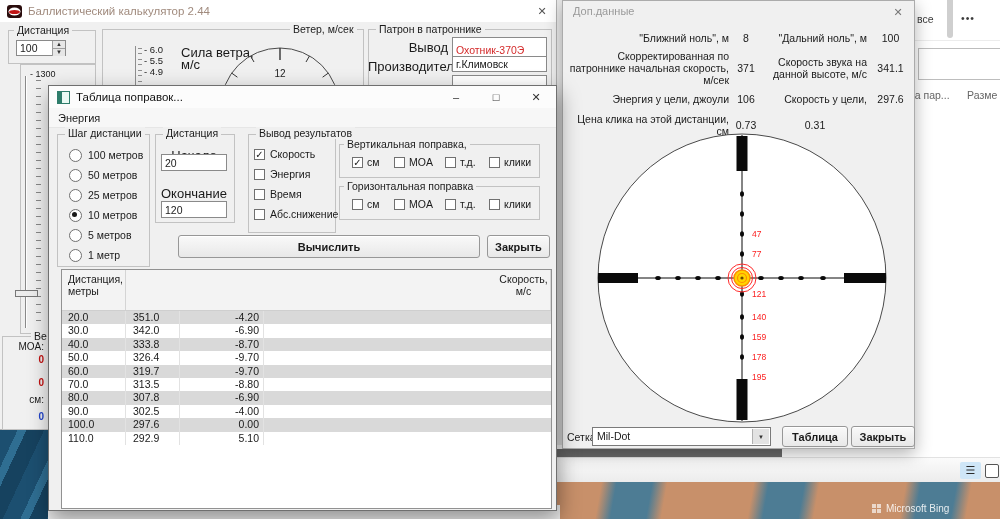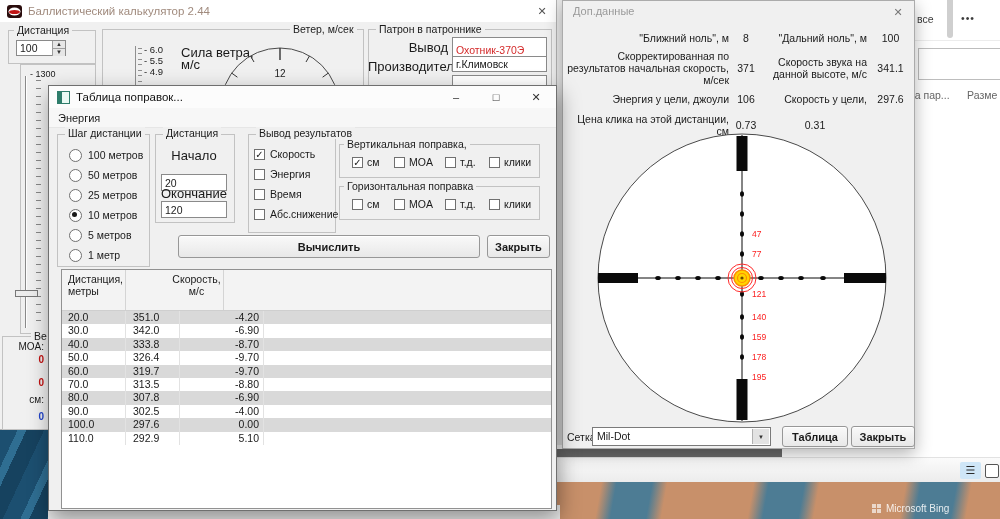--- a/index.html
+++ b/index.html
@@ -72,21 +72,21 @@
   #dlg-title{position:absolute;left:0;top:0;right:0;height:22px;background:#fcfcfc;display:flex;align-items:center;}
   #dlg-title .t-text{font-size:11.5px;color:#111;margin-left:6px;}
   #dlg-icon{margin-left:8px;width:11px;height:11px;border:1px solid #2e7d6b;background:linear-gradient(90deg,#2e7d6b 0 4px,#eafaf4 4px);flex:none;}
   #dlg-menu{position:absolute;left:0;top:22px;right:0;height:19px;background:#f7f7f7;border-bottom:1px solid #e6e6e6;
     display:flex;align-items:center;padding-left:9px;font-size:11px;}
   .radio-row{height:20px;display:flex;align-items:center;gap:6px;padding-left:11px;}
   #out-col{position:absolute;left:5px;top:9px;display:flex;flex-direction:column;}
   #out-col .check-item{height:20px;display:flex;align-items:center;gap:5px;}
   .v-opts .check-item{position:absolute;top:11px;display:flex;align-items:center;gap:4px;}
   .tbl{position:absolute;left:12px;top:183px;width:489px;height:238px;background:#fff;border:1px solid #919191;overflow:hidden;font-size:10.5px;}
-  .t-head{display:flex;height:40px;background:#f3f3f3;border-bottom:1px solid #cfcfcf;}
+  .t-head{display:flex;height:40px;background:#f3f3f3;border-bottom:1px solid #cfcfcf;justify-content:space-between;}
   .t-h{box-sizing:border-box;border-right:1px solid #d4d4d4;padding-top:4px;line-height:11.5px;}
   .t-h.c0{width:64px;padding-left:6px;}
   .t-h.c1{width:54px;text-align:center;margin-left:44px;}
   .t-h.c2{width:84px;padding-left:6px;}
   .t-row{display:flex;height:13.4px;line-height:13.4px;}
   .t-row:nth-child(odd){background:#d9d9d9;}
   .t-c{box-sizing:border-box;border-right:1px solid #e2e2e2;flex:none;}
   .t-c.c0{width:64px;padding-left:6px;}
   .t-c.c1{width:54px;padding-left:7px;}
   .t-c.c2{width:84px;text-align:right;padding-right:4px;}
@@ -209,21 +209,21 @@
 
   <div id="extra-window" class="win">
     <span id="ex-title">Доп.данные</span>
     <span id="ex-close">✕</span>
 
     <div id="stats">
         <div class="s-label">"Ближний ноль", м</div>
         <div class="s-value">8</div>
         <div class="s-label">"Дальний ноль", м</div>
         <div class="s-value">100</div>
-        <div class="s-label">Скорректированная по результатов начальная скорость, м/сек</div>
+        <div class="s-label">Скорректированная по патроннике начальная скорость, м/сек</div>
         <div class="s-value">371</div>
         <div class="s-label">Скорость звука на данной высоте, м/с</div>
         <div class="s-value">341.1</div>
         <div class="s-label">Энергия у цели, джоули</div>
         <div class="s-value">106</div>
         <div class="s-label">Скорость у цели,</div>
         <div class="s-value">297.6</div>
         <div class="s-label">Цена клика на этой дистанции, см</div>
         <div class="s-value">0.73</div>
         <div class="s-value">0.31</div>
@@ -320,21 +320,21 @@
             <span class="radio"></span>
             <span class="opt-label">1 метр</span>
           </div>
         </div>
     </div>
     <span class="grp-label" style="left:16px;top:41px;background:#f0f0f0;">Шаг дистанции</span>
 
     <div class="grp" style="left:106px;top:48px;width:78px;height:87px;"></div>
     <span class="grp-label" style="left:114px;top:41px;">Дистанция</span>
     <span class="flabel" style="left:106px;top:62px;width:78px;text-align:center;">Начало</span>
-    <div class="inp" style="left:112px;top:88px;width:66px;height:17px;">
+    <div class="inp" style="left:112px;top:68px;width:66px;height:17px;">
       <span>20</span>
     </div>
     <span class="flabel" style="left:106px;top:100px;width:78px;text-align:center;">Окончание</span>
     <div class="inp" style="left:112px;top:115px;width:66px;height:17px;">
       <span>120</span>
     </div>
 
     <div class="grp" style="left:199px;top:48px;width:86px;height:97px;">
       <div id="out-col">
           <span class="check-item">

